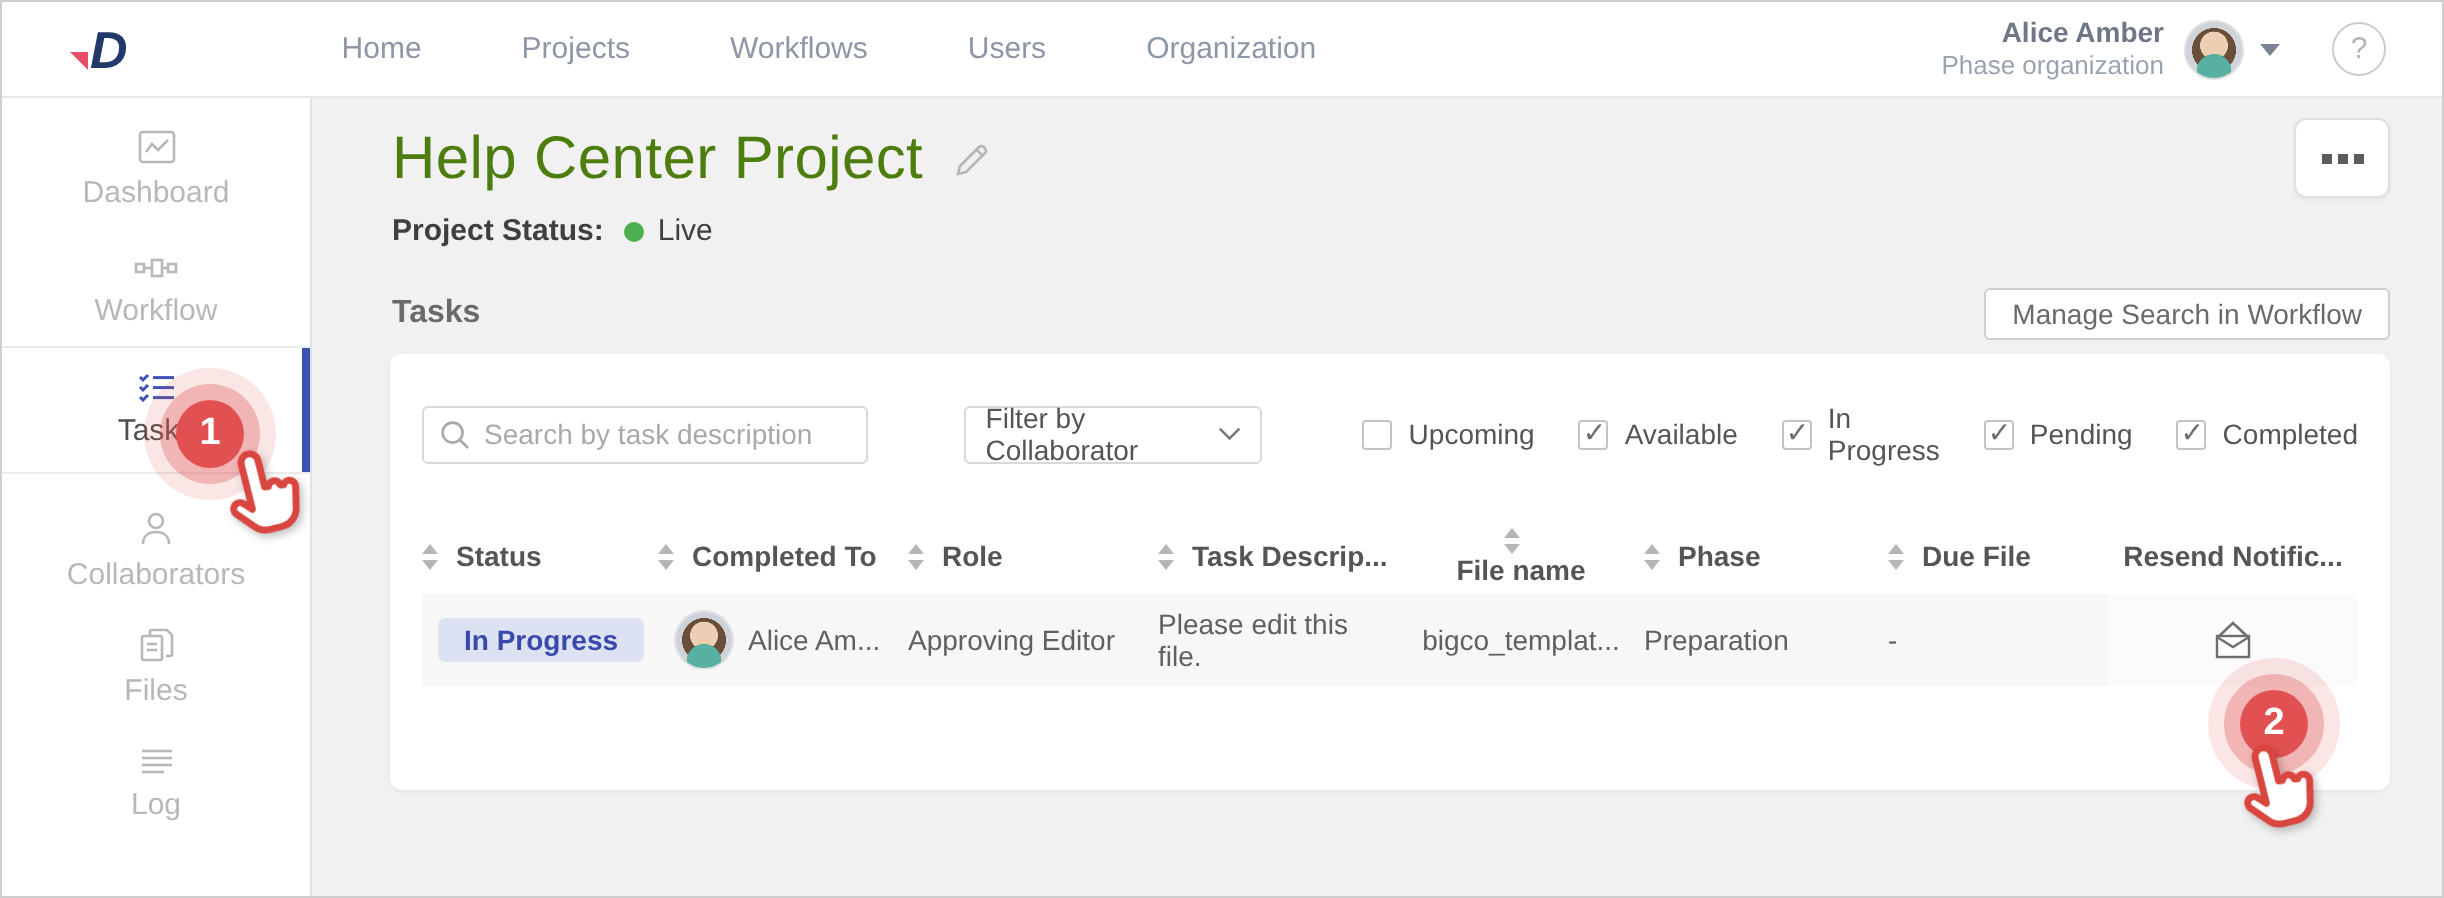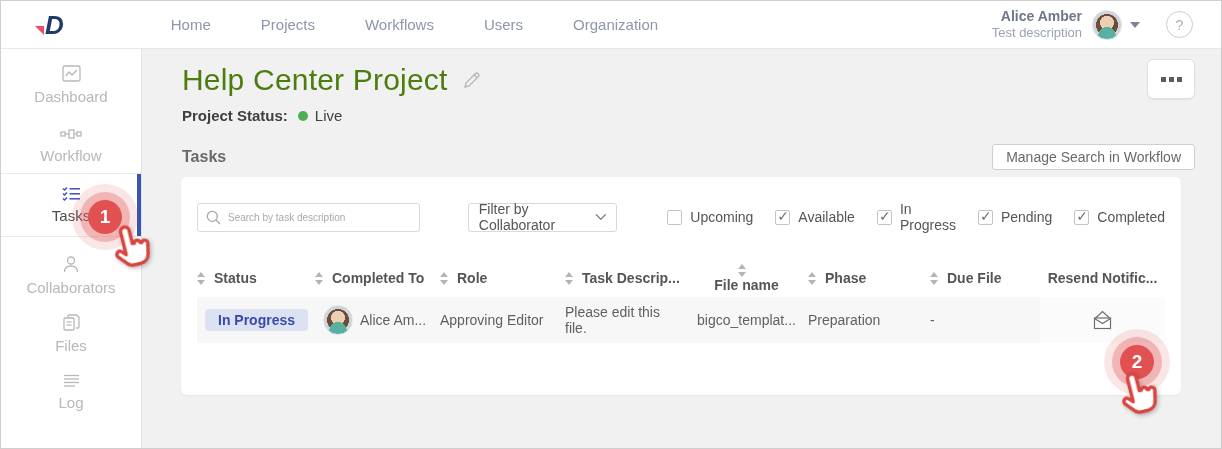--- a/index.html
+++ b/index.html
@@ -40,21 +40,21 @@
     border-top:6px solid #7b8494; margin-left:8px; cursor:pointer;
   }
   .helpbtn {
     width:27px; height:27px; border-radius:50%; border:1px solid #cbcbcb; background:#fff;
     color:#b3b3b3; font-size:15px; display:flex; align-items:center; justify-content:center;
     margin-left:26px; margin-right:28px; cursor:pointer;
   }
 
   
   .bodywrap { display:flex; height:400px; }
-  .sidebar { width:141px; background:#fff; border-right:1px solid #e2e2e2; flex:none; }
+  .sidebar { width:155px; background:#fff; border-right:1px solid #e2e2e2; flex:none; }
   .content { flex:1; background:#f1f1f1; position:relative; padding:0 26px 0 40px; }
 
   
   .side-item {
     display:flex; flex-direction:column; align-items:center; justify-content:center;
     color:#b8b8b8; font-size:15px; cursor:pointer; gap:6px;
   }
   .side-item svg { display:block; }
   .grp1 { padding-top:8px; }
   .grp1 .side-item { height:56px; }
@@ -93,21 +93,21 @@
   .card {
     margin-top:7px; width:1000px; margin-left:-1px; height:218px; background:#fff;
     border-radius:6px; box-shadow:0 1px 2px rgba(0,0,0,.05); padding:16px;
   }
   .filter-row { display:flex; align-items:center; margin-top:8px; }
   .searchbox {
     width:230px; height:29px; border:1px solid #d9d9d9; border-radius:3px;
     display:flex; align-items:center; padding:0 8px; background:#fff;
   }
   .searchbox input {
-    border:none; outline:none; flex:1; font-size:10px; color:#b91c1c; margin-left:7px;
+    border:none; outline:none; flex:1; font-size:14px; color:#b91c1c; margin-left:7px;
     font-family:inherit; background:transparent;
   }
   .searchbox input::placeholder { color:#a9a9a9; }
   .filter-dd {
     margin-left:48px; width:154px; height:29px; border:1px solid #d9d9d9; border-radius:3px;
     display:flex; align-items:center; justify-content:space-between; padding:0 10px;
     font-size:14px; color:#555; cursor:pointer; background:#fff;
   }
   .cb-group { margin-left:50px; display:flex; align-items:center; gap:22px; }
   .cb-item { display:flex; align-items:center; gap:8px; font-size:14px; color:#555; cursor:pointer; }
@@ -168,21 +168,21 @@
     <ul class="topnav">
       <li>Home</li>
       <li>Projects</li>
       <li>Workflows</li>
       <li>Users</li>
       <li>Organization</li>
     </ul>
     <div class="userblock">
       <div class="usertext">
         <div class="username">Alice Amber</div>
-        <div class="userorg">Test description</div>
+        <div class="userorg">Phase organization</div>
       </div>
       <div class="avatar"></div>
       <div class="caret-down"></div>
       <div class="helpbtn">
         <span>?</span>
       </div>
     </div>
   </div>
 
   <div class="bodywrap">

